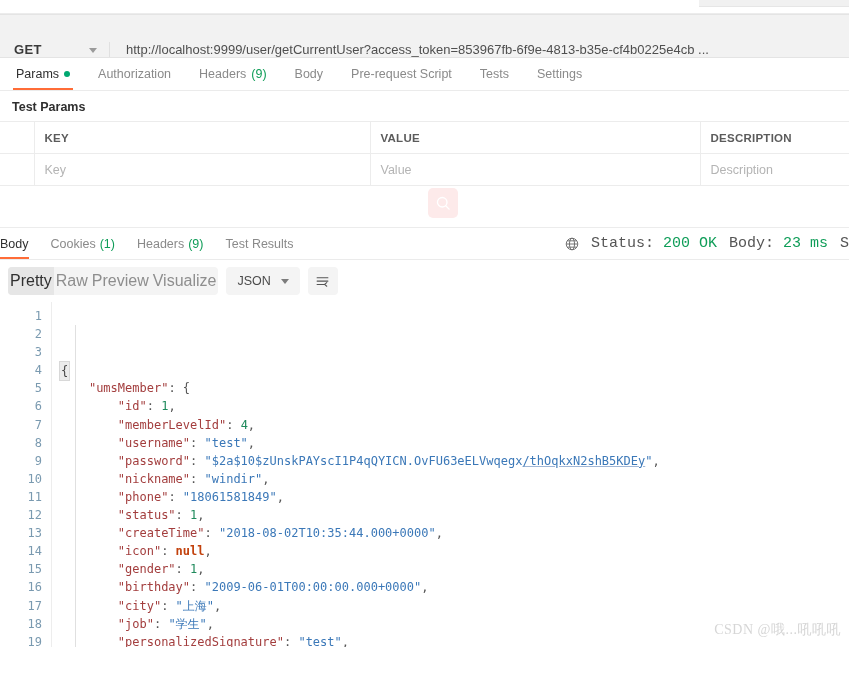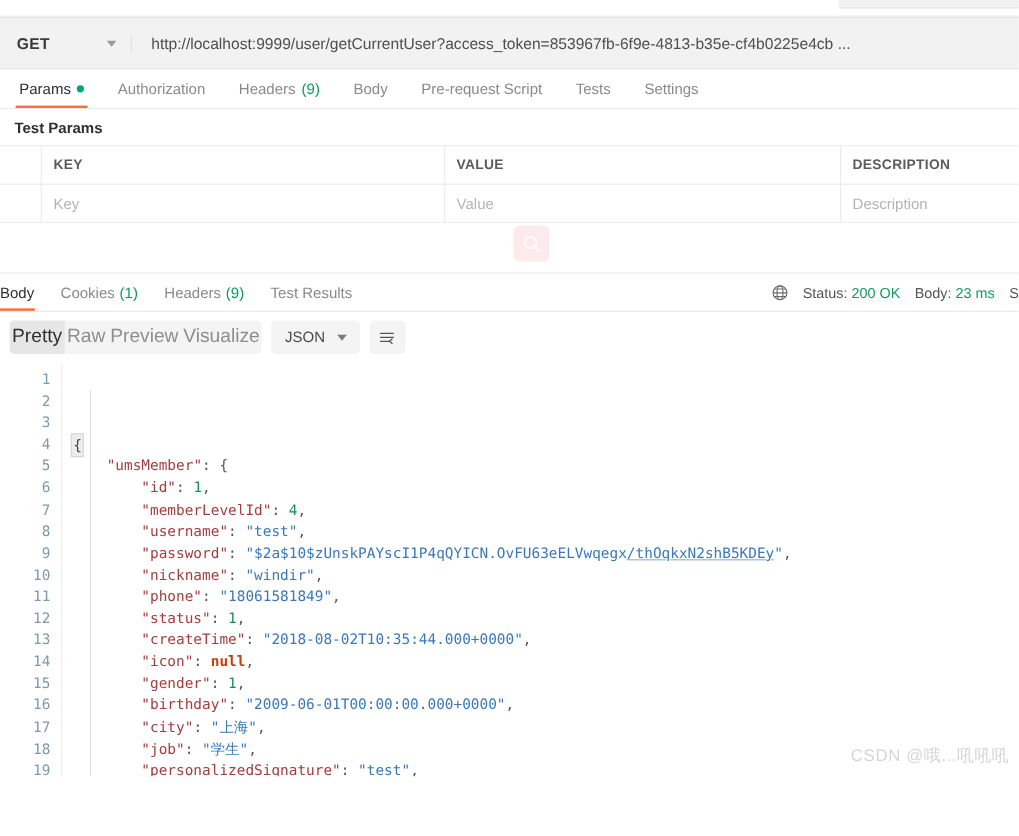--- a/index.html
+++ b/index.html
@@ -17,21 +17,21 @@
   .top-sliver .ghost-tab {
     position: absolute; right: 0; top: 0; width: 150px; height: 7px;
     background: #f1f1f1; border-bottom: 1px solid #e6e6e6;
   }
   .top-sliver .sliver-rule {
     position: absolute; left: 0; right: 0; bottom: 0; height: 1px; background: #ececec;
   }
 
   
   .request-bar {
-    display: flex; align-items: center;
+    display: flex; align-items: flex-end;
     height: 44px;
     background: #f2f2f2;
     border: 1px solid #e4e4e4;
     border-left: none; border-right: none;
   }
   .method-select {
     width: 110px; flex: 0 0 110px;
     display: flex; align-items: center; justify-content: space-between;
     padding: 0 12px 0 14px;
     border-right: 1px solid #e0e0e0;
@@ -155,22 +155,22 @@
   }
   .resp-tab:first-child { padding-left: 0; }
   .resp-tab.active { color: #2f2f2f; }
   .resp-tab.active::after {
     content: ""; position: absolute; left: 0; right: 11px; bottom: 0;
     height: 2px; background: #ff6c37;
   }
   .resp-meta {
     margin-left: auto;
     display: flex; align-items: center; gap: 12px;
-    padding-right: 0; font-size: 12px; color: #555;
-    white-space: nowrap; overflow: hidden;
+    padding-right: 0; font-size: 15px; color: #555;
+    white-space: nowrap; overflow: hidden; font-family: Liberation Mono, monospace;
   }
   .meta-item { white-space: nowrap; }
   .meta-val { color: #0f9d58; }
   .globe { display: block; }
 
   
   .body-toolbar {
     display: flex; align-items: center; gap: 8px;
     height: 42px; padding: 0 0 0 8px;
     background: #fff;
@@ -246,20 +246,21 @@
 
   
   .watermark {
     position: absolute;
     right: 8px; bottom: 8px;
     font-size: 14px;
     color: #d6d6d6;
     letter-spacing: .5px;
     pointer-events: none;
     user-select: none;
+    font-family: Liberation Serif, serif;
   }
 </style>
 </head>
 <body>
 
 <div class="top-sliver">
   <div class="ghost-tab"></div>
   <div class="sliver-rule"></div>
 </div>
 

